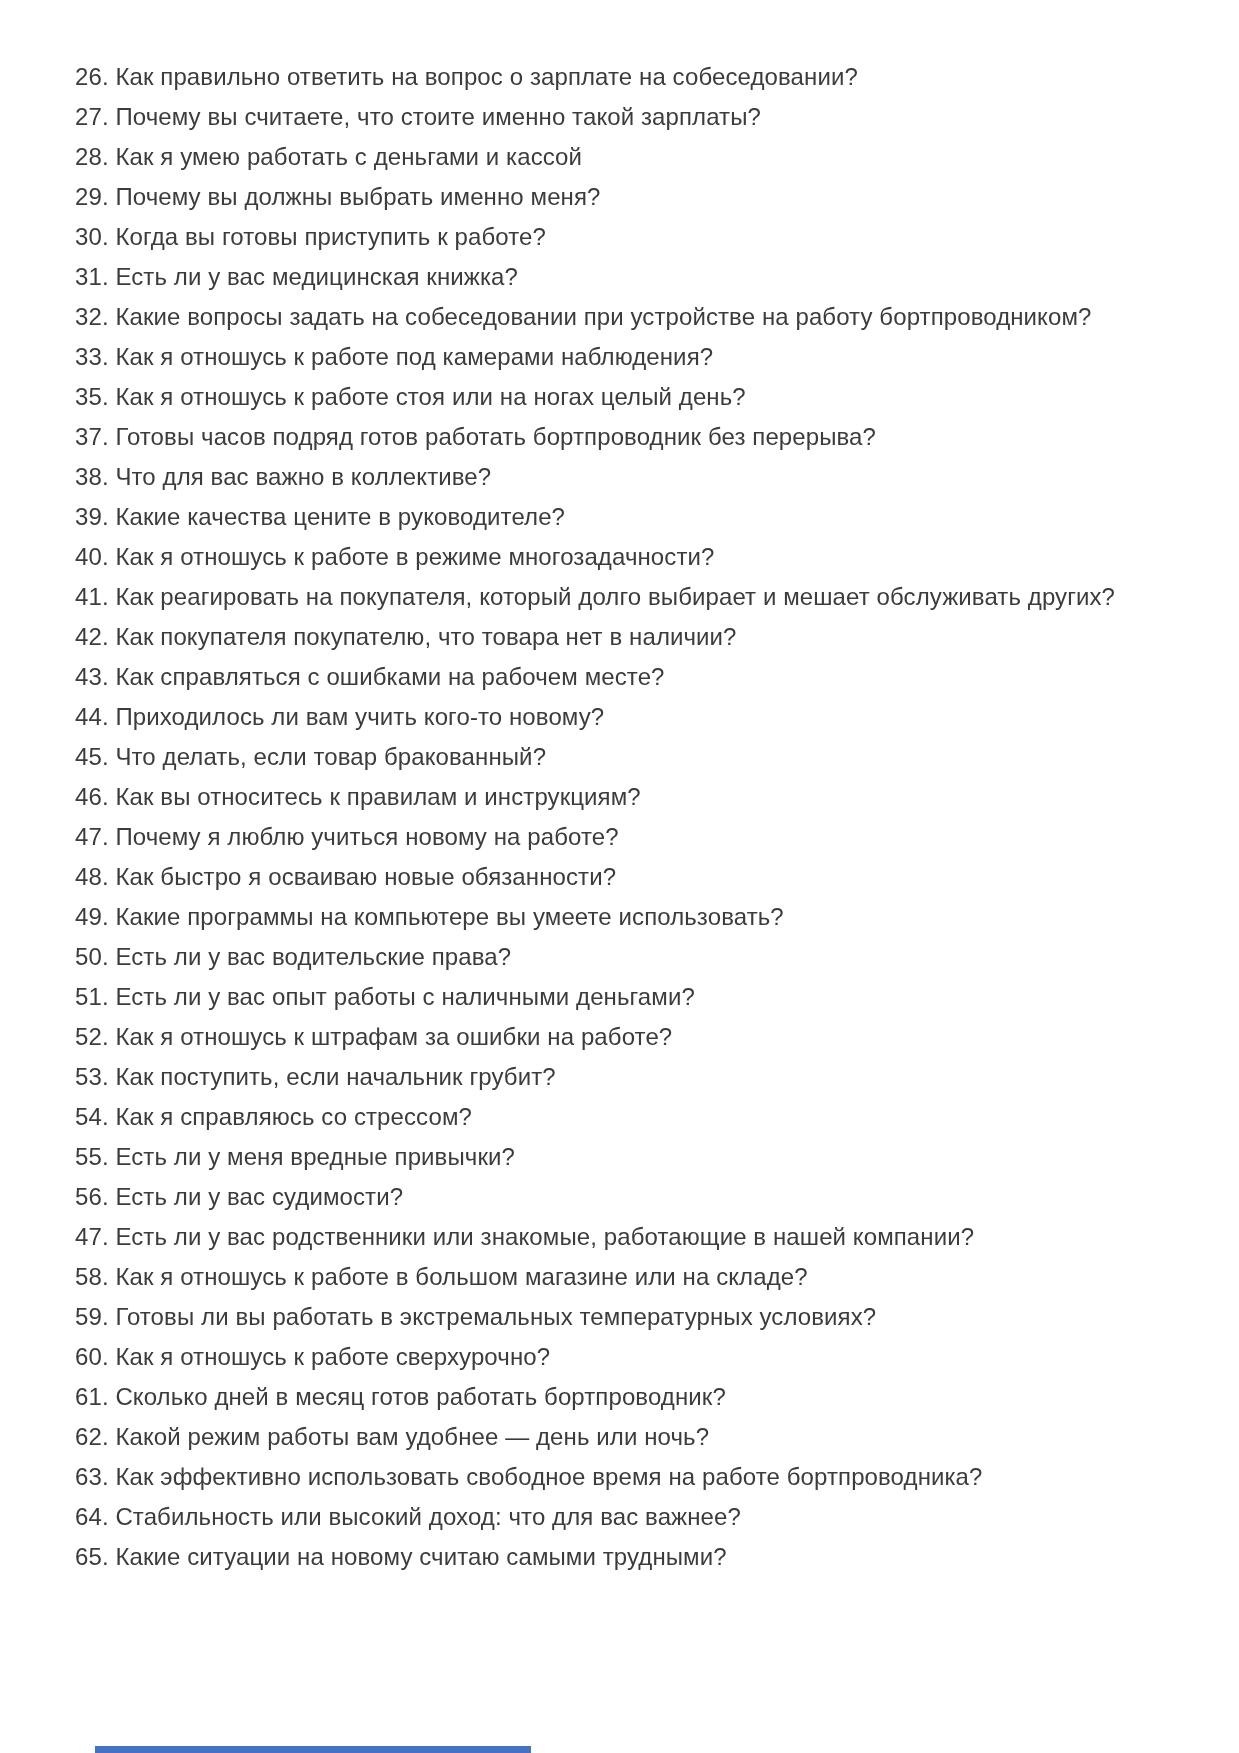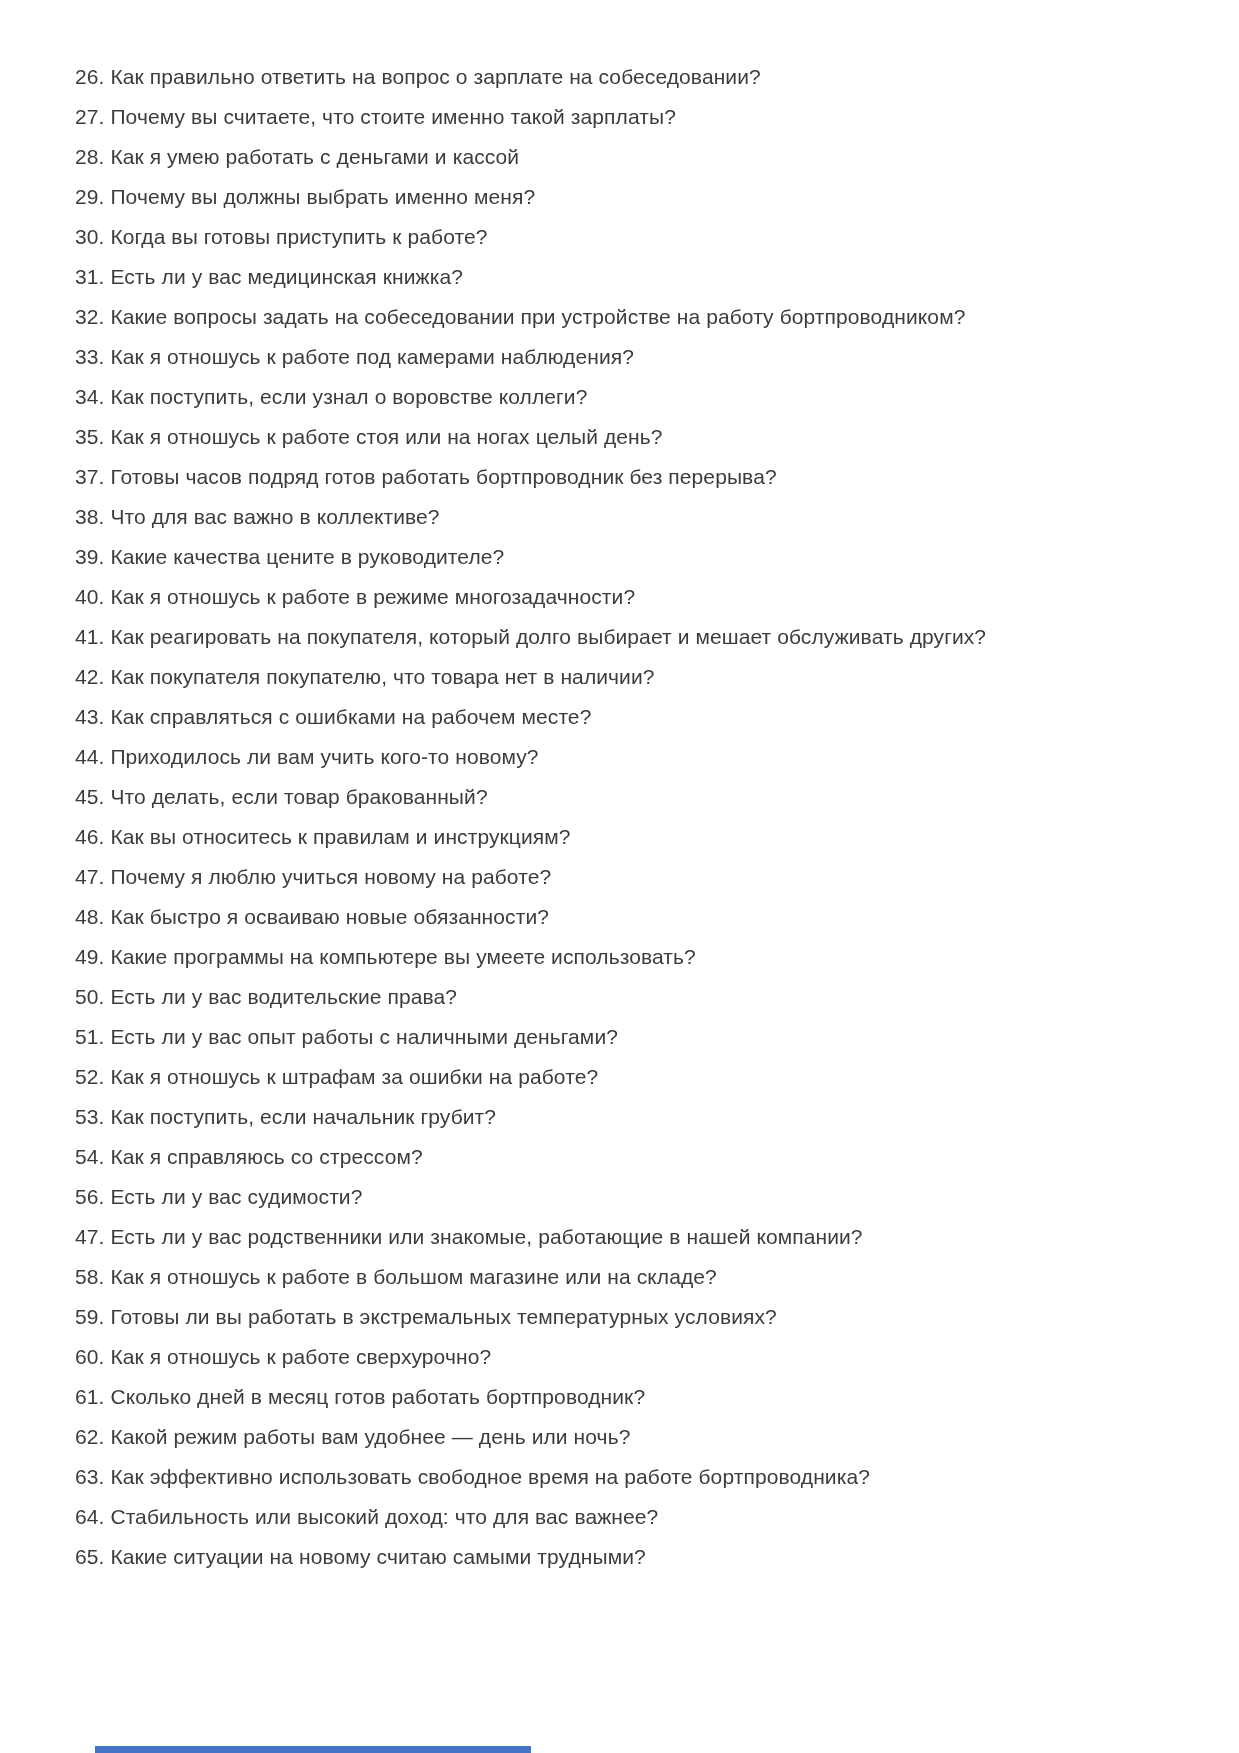--- a/index.html
+++ b/index.html
@@ -21,21 +21,21 @@
   .questions {
     position: absolute;
     top: 57px;
     left: 75px;
     right: 20px;
     margin: 0;
     padding: 0;
     list-style: none;
   }
   .q {
-    font-size: 21px;
+    font-size: 24px;
     line-height: 40px;
     height: 40px;
     white-space: nowrap;
     letter-spacing: 0.1px;
   }
   .q .num {
     margin-right: 0.28em;
   }
   .partial-bar {
     position: absolute;
@@ -52,40 +52,40 @@
 <main class="doc" style="--page-bg: #ffffff; --text-color: #3c3c3c; --bar-color: #4472c4;">
   <ol class="questions">
       <li class="q"><span class="num">26.</span><span class="txt">Как правильно ответить на вопрос о зарплате на собеседовании?</span></li>
       <li class="q"><span class="num">27.</span><span class="txt">Почему вы считаете, что стоите именно такой зарплаты?</span></li>
       <li class="q"><span class="num">28.</span><span class="txt">Как я умею работать с деньгами и кассой</span></li>
       <li class="q"><span class="num">29.</span><span class="txt">Почему вы должны выбрать именно меня?</span></li>
       <li class="q"><span class="num">30.</span><span class="txt">Когда вы готовы приступить к работе?</span></li>
       <li class="q"><span class="num">31.</span><span class="txt">Есть ли у вас медицинская книжка?</span></li>
       <li class="q"><span class="num">32.</span><span class="txt">Какие вопросы задать на собеседовании при устройстве на работу бортпроводником?</span></li>
       <li class="q"><span class="num">33.</span><span class="txt">Как я отношусь к работе под камерами наблюдения?</span></li>
-      <li class="q"><span class="num">34.</span><span class="txt">Как поступить, если узнал о воровстве коллеги?</span></li>
       <li class="q"><span class="num">35.</span><span class="txt">Как я отношусь к работе стоя или на ногах целый день?</span></li>
       <li class="q"><span class="num">37.</span><span class="txt">Готовы часов подряд готов работать бортпроводник без перерыва?</span></li>
       <li class="q"><span class="num">38.</span><span class="txt">Что для вас важно в коллективе?</span></li>
       <li class="q"><span class="num">39.</span><span class="txt">Какие качества цените в руководителе?</span></li>
       <li class="q"><span class="num">40.</span><span class="txt">Как я отношусь к работе в режиме многозадачности?</span></li>
       <li class="q"><span class="num">41.</span><span class="txt">Как реагировать на покупателя, который долго выбирает и мешает обслуживать других?</span></li>
       <li class="q"><span class="num">42.</span><span class="txt">Как покупателя покупателю, что товара нет в наличии?</span></li>
       <li class="q"><span class="num">43.</span><span class="txt">Как справляться с ошибками на рабочем месте?</span></li>
       <li class="q"><span class="num">44.</span><span class="txt">Приходилось ли вам учить кого-то новому?</span></li>
       <li class="q"><span class="num">45.</span><span class="txt">Что делать, если товар бракованный?</span></li>
       <li class="q"><span class="num">46.</span><span class="txt">Как вы относитесь к правилам и инструкциям?</span></li>
       <li class="q"><span class="num">47.</span><span class="txt">Почему я люблю учиться новому на работе?</span></li>
       <li class="q"><span class="num">48.</span><span class="txt">Как быстро я осваиваю новые обязанности?</span></li>
       <li class="q"><span class="num">49.</span><span class="txt">Какие программы на компьютере вы умеете использовать?</span></li>
       <li class="q"><span class="num">50.</span><span class="txt">Есть ли у вас водительские права?</span></li>
       <li class="q"><span class="num">51.</span><span class="txt">Есть ли у вас опыт работы с наличными деньгами?</span></li>
       <li class="q"><span class="num">52.</span><span class="txt">Как я отношусь к штрафам за ошибки на работе?</span></li>
       <li class="q"><span class="num">53.</span><span class="txt">Как поступить, если начальник грубит?</span></li>
       <li class="q"><span class="num">54.</span><span class="txt">Как я справляюсь со стрессом?</span></li>
+      <li class="q"><span class="num">55.</span><span class="txt">Есть ли у меня вредные привычки?</span></li>
       <li class="q"><span class="num">56.</span><span class="txt">Есть ли у вас судимости?</span></li>
       <li class="q"><span class="num">47.</span><span class="txt">Есть ли у вас родственники или знакомые, работающие в нашей компании?</span></li>
       <li class="q"><span class="num">58.</span><span class="txt">Как я отношусь к работе в большом магазине или на складе?</span></li>
       <li class="q"><span class="num">59.</span><span class="txt">Готовы ли вы работать в экстремальных температурных условиях?</span></li>
       <li class="q"><span class="num">60.</span><span class="txt">Как я отношусь к работе сверхурочно?</span></li>
       <li class="q"><span class="num">61.</span><span class="txt">Сколько дней в месяц готов работать бортпроводник?</span></li>
       <li class="q"><span class="num">62.</span><span class="txt">Какой режим работы вам удобнее — день или ночь?</span></li>
       <li class="q"><span class="num">63.</span><span class="txt">Как эффективно использовать свободное время на работе бортпроводника?</span></li>
       <li class="q"><span class="num">64.</span><span class="txt">Стабильность или высокий доход: что для вас важнее?</span></li>
       <li class="q"><span class="num">65.</span><span class="txt">Какие ситуации на новому считаю самыми трудными?</span></li>

